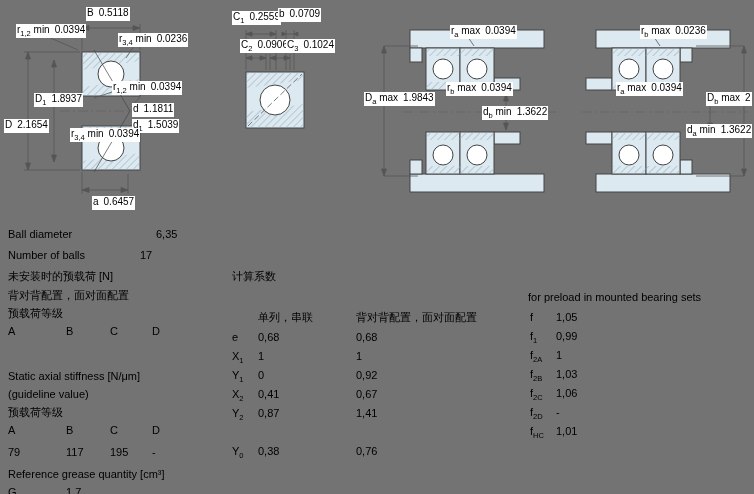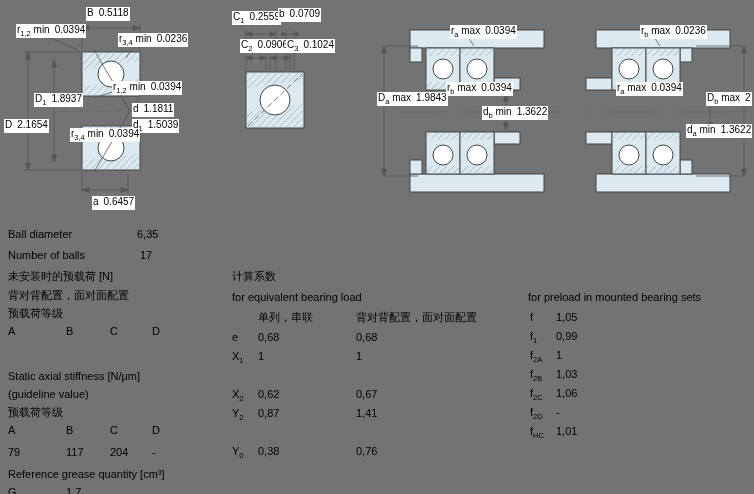--- a/index.html
+++ b/index.html
@@ -207,64 +207,64 @@
   <div class="abs dim" style="left:132px;top:119px"><span>d</span><sub>1</sub><span></span><span class="val">1.5039</span></div>
   <div class="abs dim" style="left:70px;top:128px"><span>r</span><sub>3,4</sub><span> min</span><span class="val">0.0394</span></div>
   <div class="abs dim" style="left:92px;top:196px"><span>a</span><sub></sub><span></span><span class="val">0.6457</span></div>
 
   <div class="abs dim" style="left:232px;top:11px"><span>C</span><sub>1</sub><span></span><span class="val">0.2559</span></div>
   <div class="abs dim" style="left:278px;top:8px"><span>b</span><sub></sub><span></span><span class="val">0.0709</span></div>
   <div class="abs dim" style="left:240px;top:39px"><span>C</span><sub>2</sub><span></span><span class="val">0.0906</span></div>
   <div class="abs dim" style="left:286px;top:39px"><span>C</span><sub>3</sub><span></span><span class="val">0.1024</span></div>
 
   <div class="abs dim" style="left:450px;top:25px"><span>r</span><sub>a</sub><span> max</span><span class="val">0.0394</span></div>
-  <div class="abs dim" style="left:377px;top:92px"><span>D</span><sub>a</sub><span> max</span><span class="val">1.9843</span></div>
+  <div class="abs dim" style="left:364px;top:92px"><span>D</span><sub>a</sub><span> max</span><span class="val">1.9843</span></div>
   <div class="abs dim" style="left:446px;top:82px"><span>r</span><sub>b</sub><span> max</span><span class="val">0.0394</span></div>
   <div class="abs dim" style="left:482px;top:106px"><span>d</span><sub>b</sub><span> min</span><span class="val">1.3622</span></div>
 
   <div class="abs dim" style="left:640px;top:25px"><span>r</span><sub>b</sub><span> max</span><span class="val">0.0236</span></div>
   <div class="abs dim" style="left:616px;top:82px"><span>r</span><sub>a</sub><span> max</span><span class="val">0.0394</span></div>
   <div class="abs dim" style="left:706px;top:92px"><span>D</span><sub>b</sub><span> max</span><span class="val">2</span></div>
   <div class="abs dim" style="left:686px;top:124px"><span>d</span><sub>a</sub><span> min</span><span class="val">1.3622</span></div>
 
   <div class="abs b" style="left:8px;top:228px">Ball diameter</div>
-  <div class="abs" style="left:137px;top:228px">6,35</div>
+  <div class="abs" style="left:156px;top:228px">6,35</div>
   <div class="abs b" style="left:8px;top:249px">Number of balls</div>
   <div class="abs" style="left:140px;top:249px">17</div>
 
   <div class="abs b" style="left:8px;top:270px">未安装时的预载荷 [N]</div>
   <div class="abs" style="left:8px;top:289px">背对背配置，面对面配置</div>
   <div class="abs" style="left:8px;top:307px">预载荷等级</div>
   <div class="abs cells" style="left:8px;top:325px">
     <span class="w0">A</span><span class="w1">B</span><span class="w2">C</span><span>D</span>
   </div>
 
   <div class="abs b" style="left:8px;top:370px">Static axial stiffness [N/μm]</div>
   <div class="abs" style="left:8px;top:388px">(guideline value)</div>
   <div class="abs" style="left:8px;top:406px">预载荷等级</div>
   <div class="abs cells" style="left:8px;top:424px">
     <span class="w0">A</span><span class="w1">B</span><span class="w2">C</span><span>D</span>
   </div>
   <div class="abs cells" style="left:8px;top:446px">
-    <span class="w0">79</span><span class="w1">117</span><span class="w2">204</span><span>-</span>
+    <span class="w0">79</span><span class="w1">117</span><span class="w2">195</span><span>-</span>
   </div>
 
   <div class="abs b" style="left:8px;top:468px">Reference grease quantity [cm³]</div>
   <div class="abs row" style="left:8px;top:486px">
     <span class="sym" style="width:58px"><span>G</span><sub>ref</sub></span><span>1,7</span>
   </div>
 
   <div class="abs b" style="left:232px;top:270px">计算系数</div>
-  <div class="abs b" style="left:232px;top:291px">for equivalent bearing load</div>
   <div class="abs" style="left:258px;top:311px">单列，串联</div>
   <div class="abs" style="left:356px;top:311px">背对背配置，面对面配置</div>
 
   <div class="abs row" style="left:232px;top:331px"><span class="sym"><span>e</span><sub></sub></span><span class="v1">0,68</span><span>0,68</span></div>
   <div class="abs row" style="left:232px;top:350px"><span class="sym"><span>X</span><sub>1</sub></span><span class="v1">1</span><span>1</span></div>
-  <div class="abs row" style="left:232px;top:388px"><span class="sym"><span>X</span><sub>2</sub></span><span class="v1">0,62</span><span>0,67</span></div>
+  <div class="abs row" style="left:232px;top:369px"><span class="sym"><span>Y</span><sub>1</sub></span><span class="v1">0</span><span>0,92</span></div>
+  <div class="abs row" style="left:232px;top:388px"><span class="sym"><span>X</span><sub>2</sub></span><span class="v1">0,41</span><span>0,67</span></div>
   <div class="abs row" style="left:232px;top:407px"><span class="sym"><span>Y</span><sub>2</sub></span><span class="v1">0,87</span><span>1,41</span></div>
   <div class="abs row" style="left:232px;top:445px"><span class="sym"><span>Y</span><sub>0</sub></span><span class="v1">0,38</span><span>0,76</span></div>
 
   <div class="abs b" style="left:528px;top:291px">for preload in mounted bearing sets</div>
   <div class="abs row" style="left:530px;top:311px"><span class="sym"><span>f</span><sub></sub></span><span>1,05</span></div>
   <div class="abs row" style="left:530px;top:330px"><span class="sym"><span>f</span><sub>1</sub></span><span>0,99</span></div>
   <div class="abs row" style="left:530px;top:349px"><span class="sym"><span>f</span><sub>2A</sub></span><span>1</span></div>
   <div class="abs row" style="left:530px;top:368px"><span class="sym"><span>f</span><sub>2B</sub></span><span>1,03</span></div>
   <div class="abs row" style="left:530px;top:387px"><span class="sym"><span>f</span><sub>2C</sub></span><span>1,06</span></div>
   <div class="abs row" style="left:530px;top:406px"><span class="sym"><span>f</span><sub>2D</sub></span><span>-</span></div>

